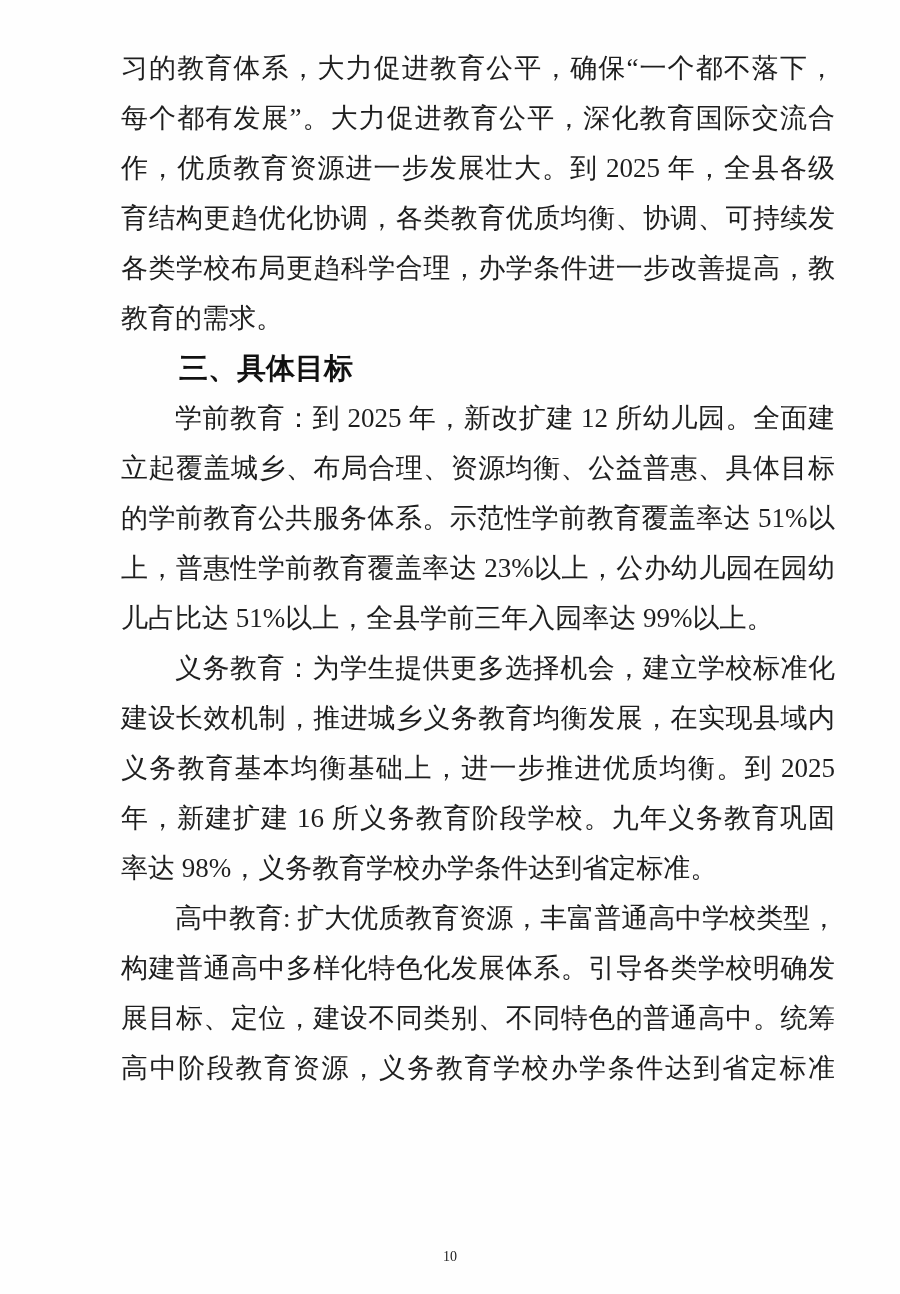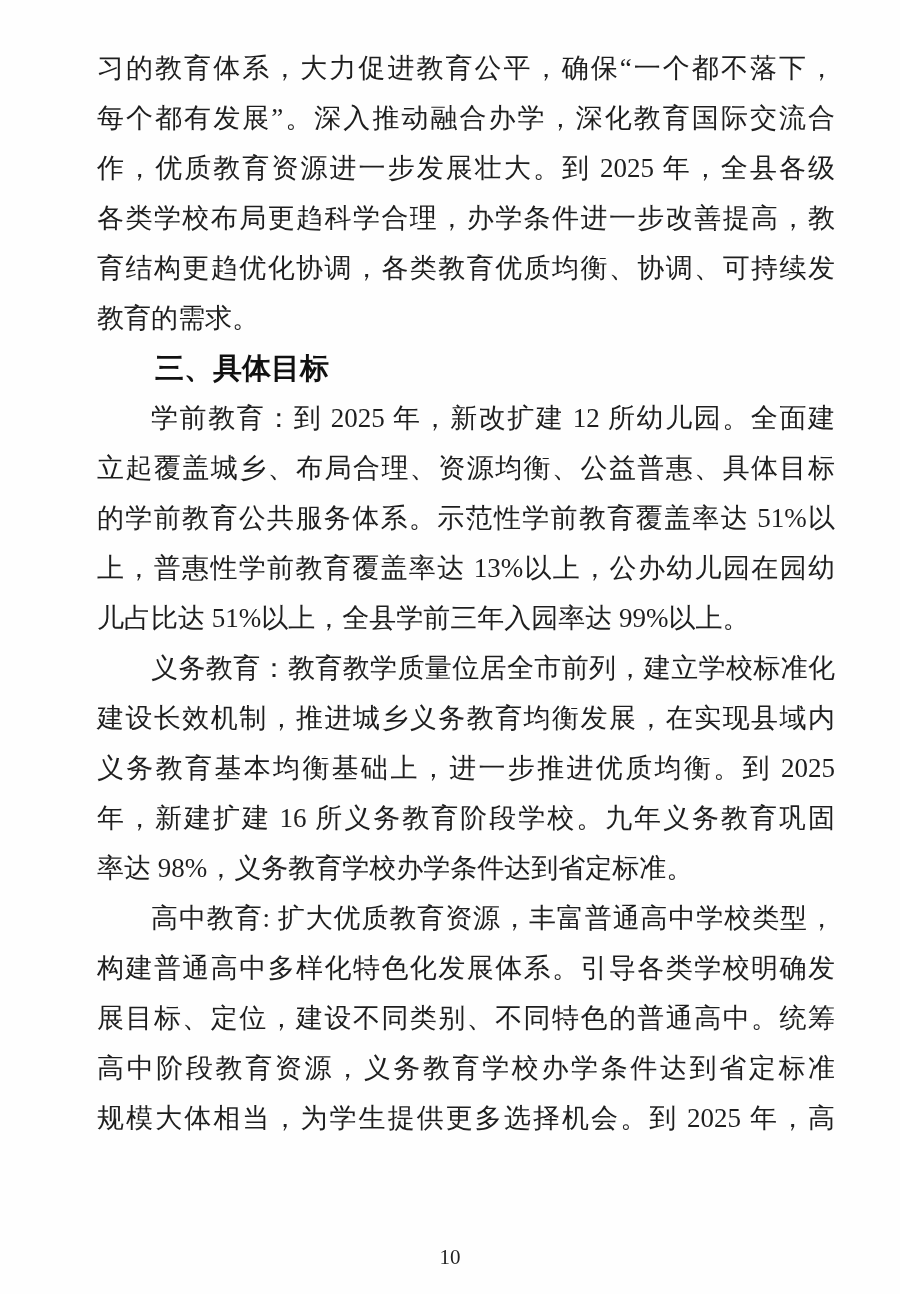--- a/index.html
+++ b/index.html
@@ -24,20 +24,21 @@
   }
   .line {
     height: 50px;
     line-height: 50px;
     font-size: 27px;
     color: #1e1e1e;
     text-align: justify;
     text-align-last: justify;
     overflow: visible;
     white-space: nowrap;
+    margin-left: 24px;
   }
   .line.last {
     text-align: right;
     text-align-last: left;
   }
   .line.indent {
     text-indent: 2em;
   }
   .line.heading {
     font-weight: 700;
@@ -47,46 +48,45 @@
     text-align-last: left;
   }
   .footer {
     position: absolute;
     left: 0;
     right: 0;
     top: 1244px;
     height: 26px;
     line-height: 26px;
     text-align: center;
-    font-size: 21px;
+    font-size: 14px;
     color: #222222;
   }
 </style>
 </head>
 <body>
 
 <div class="page">
   <div class="content">
       <div class="line">习的教育体系，大力促进教育公平，确保“一个都不落下，</div>
-      <div class="line">每个都有发展”。深入推动融合办学，深化教育国际交流合</div>
+      <div class="line">每个都有发展”。大力促进教育公平，深化教育国际交流合</div>
       <div class="line">作，优质教育资源进一步发展壮大。到 2025 年，全县各级</div>
+      <div class="line">育结构更趋优化协调，各类教育优质均衡、协调、可持续发</div>
       <div class="line">各类学校布局更趋科学合理，办学条件进一步改善提高，教</div>
-      <div class="line">育结构更趋优化协调，各类教育优质均衡、协调、可持续发</div>
       <div class="line last">教育的需求。</div>
       <div class="line heading indent">三、具体目标</div>
       <div class="line indent">学前教育：到 2025 年，新改扩建 12 所幼儿园。全面建</div>
       <div class="line">立起覆盖城乡、布局合理、资源均衡、公益普惠、具体目标</div>
       <div class="line">的学前教育公共服务体系。示范性学前教育覆盖率达 51%以</div>
-      <div class="line">上，普惠性学前教育覆盖率达 13%以上，公办幼儿园在园幼</div>
+      <div class="line">上，普惠性学前教育覆盖率达 23%以上，公办幼儿园在园幼</div>
       <div class="line last">儿占比达 51%以上，全县学前三年入园率达 99%以上。</div>
-      <div class="line indent">义务教育：教育教学质量位居全市前列，建立学校标准化</div>
+      <div class="line indent">义务教育：为学生提供更多选择机会，建立学校标准化</div>
       <div class="line">建设长效机制，推进城乡义务教育均衡发展，在实现县域内</div>
       <div class="line">义务教育基本均衡基础上，进一步推进优质均衡。到 2025</div>
       <div class="line">年，新建扩建 16 所义务教育阶段学校。九年义务教育巩固</div>
       <div class="line last">率达 98%，义务教育学校办学条件达到省定标准。</div>
       <div class="line indent">高中教育: 扩大优质教育资源，丰富普通高中学校类型，</div>
       <div class="line">构建普通高中多样化特色化发展体系。引导各类学校明确发</div>
       <div class="line">展目标、定位，建设不同类别、不同特色的普通高中。统筹</div>
       <div class="line">高中阶段教育资源，义务教育学校办学条件达到省定标准</div>
-      <div class="line">规模大体相当，为学生提供更多选择机会。到 2025 年，高</div>
     </div>
   <div class="footer">10</div>
 </div>
 
 </body></html>

